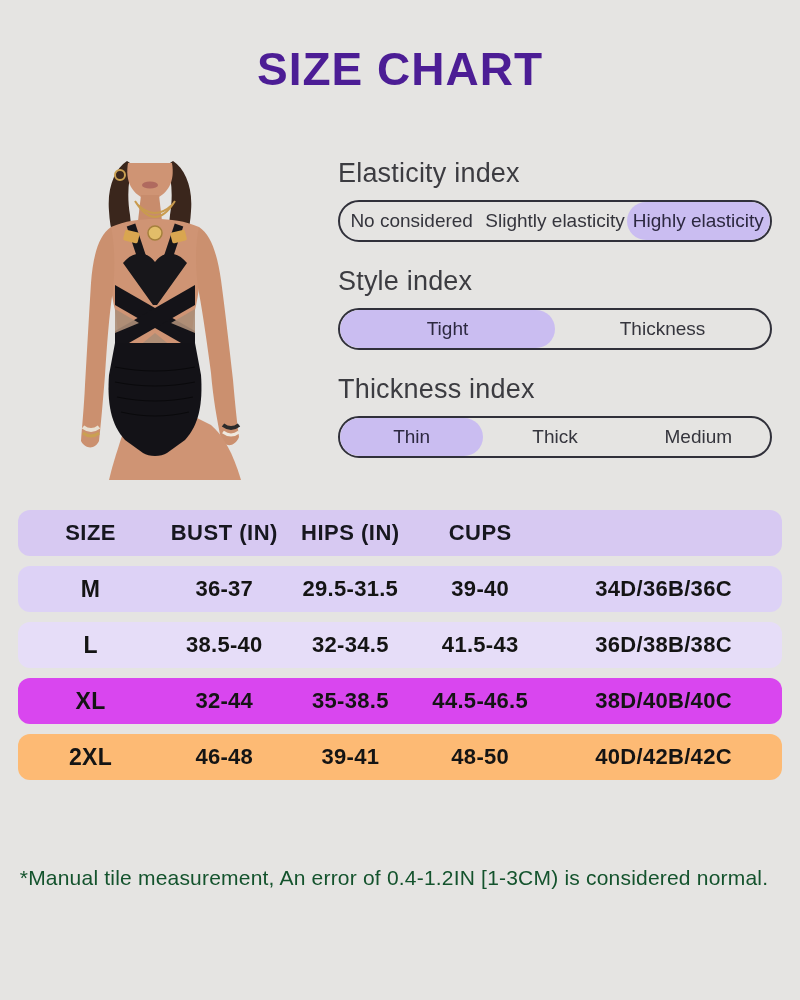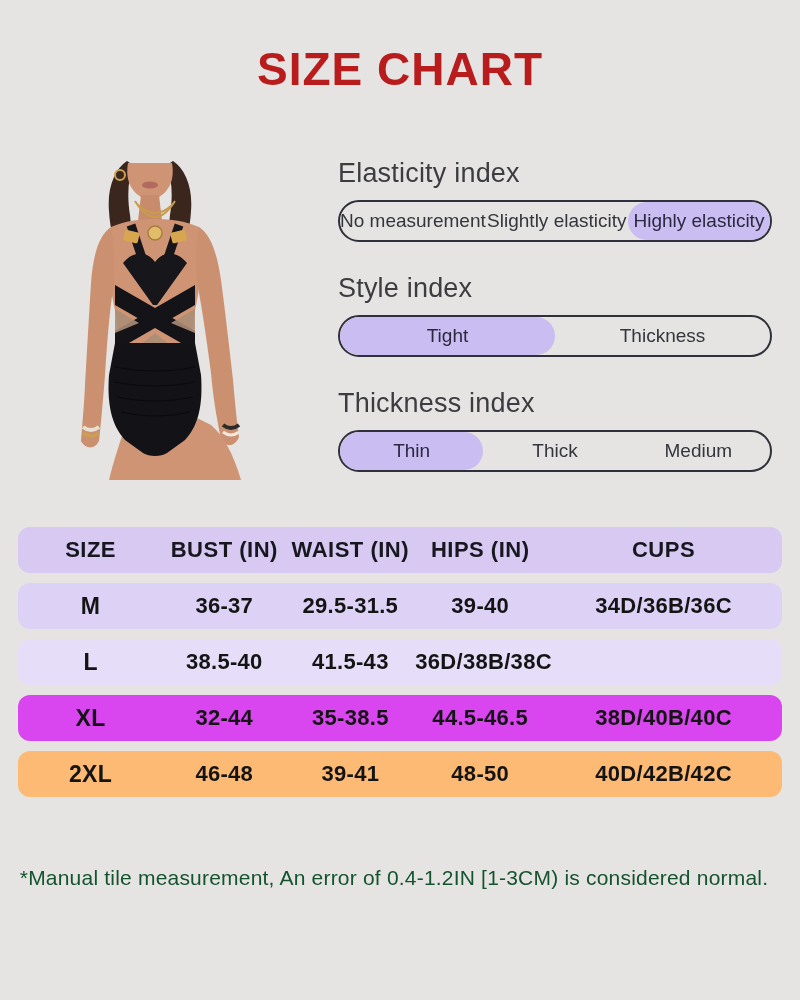--- a/index.html
+++ b/index.html
@@ -5,41 +5,41 @@
   html,body{margin:0;padding:0;}
   body{
     width:800px;height:1000px;position:relative;overflow:hidden;
     background:#e5e4e2;
     font-family:"Liberation Sans", sans-serif;
     color:#1c1c1c;
   }
   
   .page-title{
     position:absolute;top:42px;left:0;width:800px;text-align:center;
-    font-size:46px;font-weight:700;letter-spacing:1px;color:#b91c1c;
+    font-size:46px;font-weight:700;letter-spacing:1px;color:#4c1d95;
   }
   
   .hero{position:absolute;left:45px;top:135px;width:270px;height:345px;}
   
   .panels{position:absolute;left:338px;top:158px;width:434px;}
-  .index-group{margin-bottom:31px;}
+  .index-group{margin-bottom:24px;}
   .index-label{
     font-size:27px;font-weight:500;color:#3c3c41;margin-bottom:11px;letter-spacing:.2px;
   }
   .pill{
     height:38px;border:2px solid #30303a;border-radius:22px;
     display:flex;align-items:stretch;overflow:hidden;background:transparent;
   }
   .seg{
     flex:1;display:flex;align-items:center;justify-content:center;
     font-size:19px;color:#35353d;white-space:nowrap;
   }
   .seg.selected{background:#cabdf1;border-radius:22px;color:#2c2840;}
   
-  .size-table{position:absolute;left:18px;top:527px;width:764px;}
+  .size-table{position:absolute;left:18px;top:510px;width:764px;}
   .trow{
     height:46px;margin-bottom:10px;border-radius:12px;
     display:grid;grid-template-columns:19% 16% 17% 17% 31%;
     align-items:center;text-align:center;
   }
   .trow span{display:block;}
   .thead{background:#d7c9f2;font-weight:700;font-size:22px;color:#17171f;letter-spacing:.5px;}
   .r0{background:#ddd2f6;}
   .r1{background:#e6ddf8;}
   .r2{background:#d946ef;}
@@ -108,21 +108,21 @@
     <path d="M178,290 Q186,296 194,290" stroke="#2b2b2b" stroke-width="4" fill="none"></path>
     <path d="M178,297 Q186,303 194,297" stroke="#efe9df" stroke-width="3" fill="none"></path>
   </g>
 </svg>
 
 <div class="panels">
 
   <div class="index-group">
     <div class="index-label">Elasticity index</div>
     <div class="pill">
-      <div class="seg">No measurement</div>
+      <div class="seg">No considered</div>
       <div class="seg">Slightly elasticity</div>
       <div class="seg selected">Highly elasticity</div>
     </div>
   </div>
 
   <div class="index-group">
     <div class="index-label">Style index</div>
     <div class="pill">
       <div class="seg selected">Tight</div>
       <div class="seg">Thickness</div>
@@ -137,34 +137,34 @@
       <div class="seg">Medium</div>
     </div>
   </div>
 
 </div>
 
 <div class="size-table">
   <div class="trow thead">
     <span>SIZE</span>
     <span>BUST (IN)</span>
-    <span>WAIST (IN)</span>
     <span>HIPS (IN)</span>
     <span>CUPS</span>
   </div>
   <div class="trow r0">
     <span class="tcell size-cell">M</span>
     <span class="tcell">36-37</span>
     <span class="tcell">29.5-31.5</span>
     <span class="tcell">39-40</span>
     <span class="tcell">34D/36B/36C</span>
   </div>
   <div class="trow r1">
     <span class="tcell size-cell">L</span>
     <span class="tcell">38.5-40</span>
+    <span class="tcell">32-34.5</span>
     <span class="tcell">41.5-43</span>
     <span class="tcell">36D/38B/38C</span>
   </div>
   <div class="trow r2">
     <span class="tcell size-cell">XL</span>
     <span class="tcell">32-44</span>
     <span class="tcell">35-38.5</span>
     <span class="tcell">44.5-46.5</span>
     <span class="tcell">38D/40B/40C</span>
   </div>

